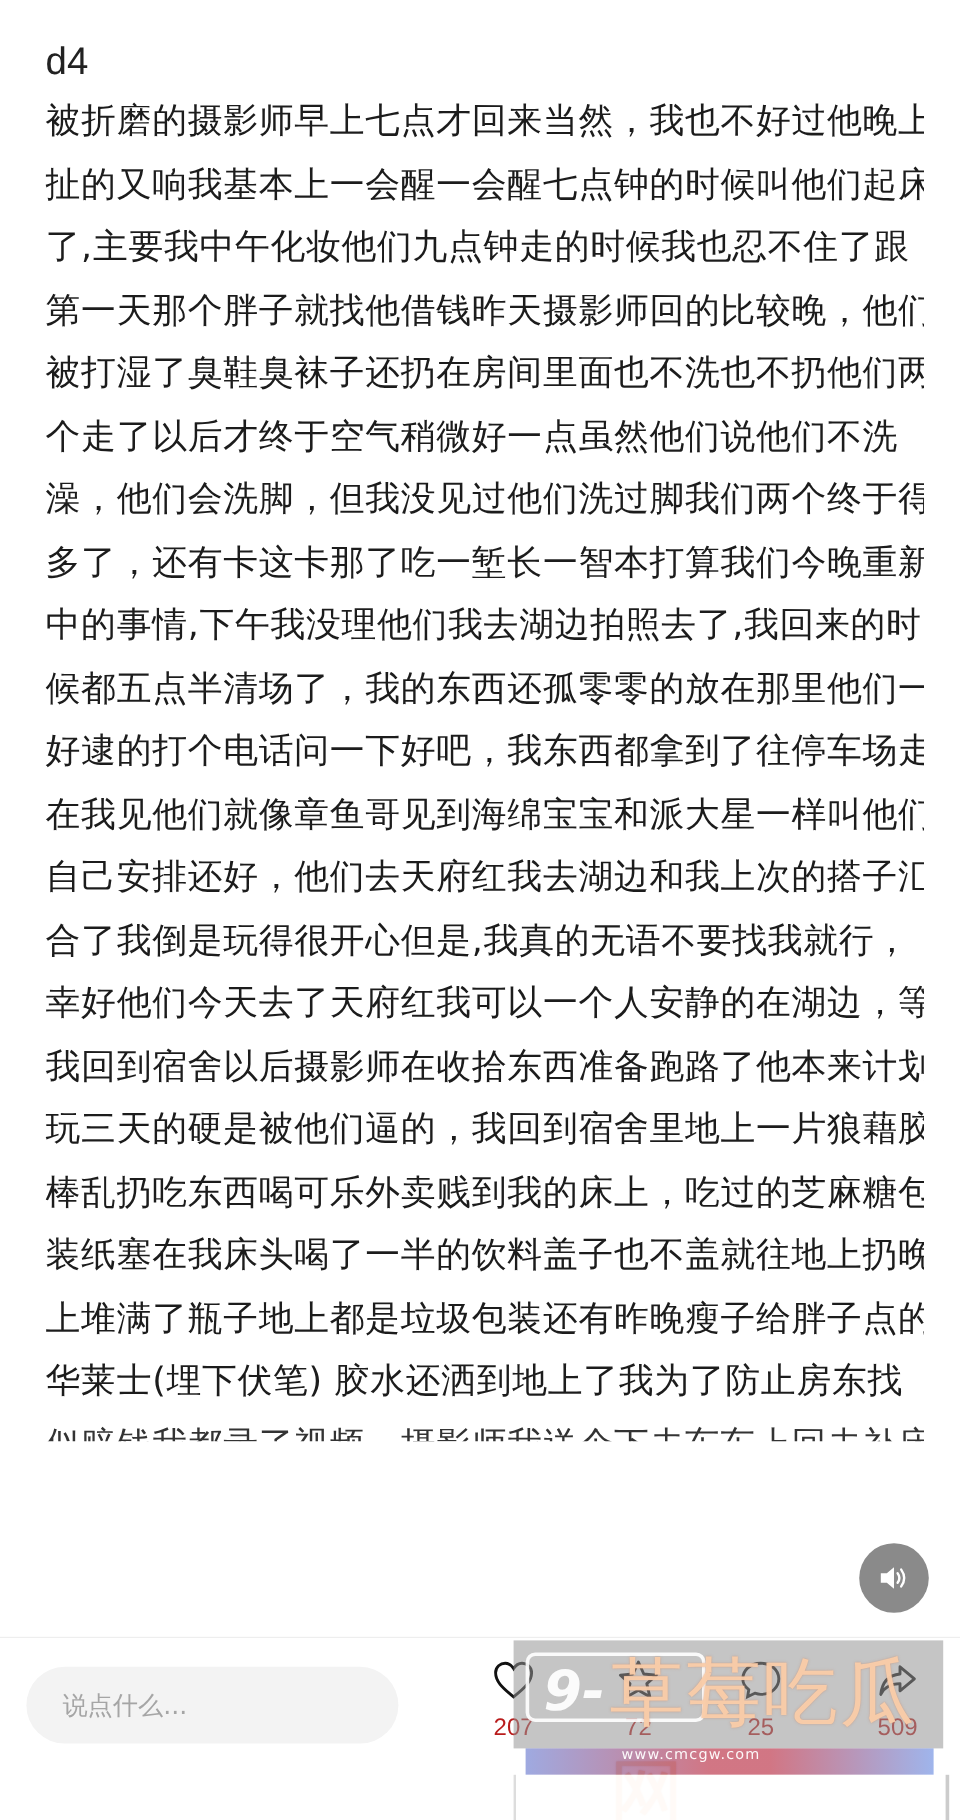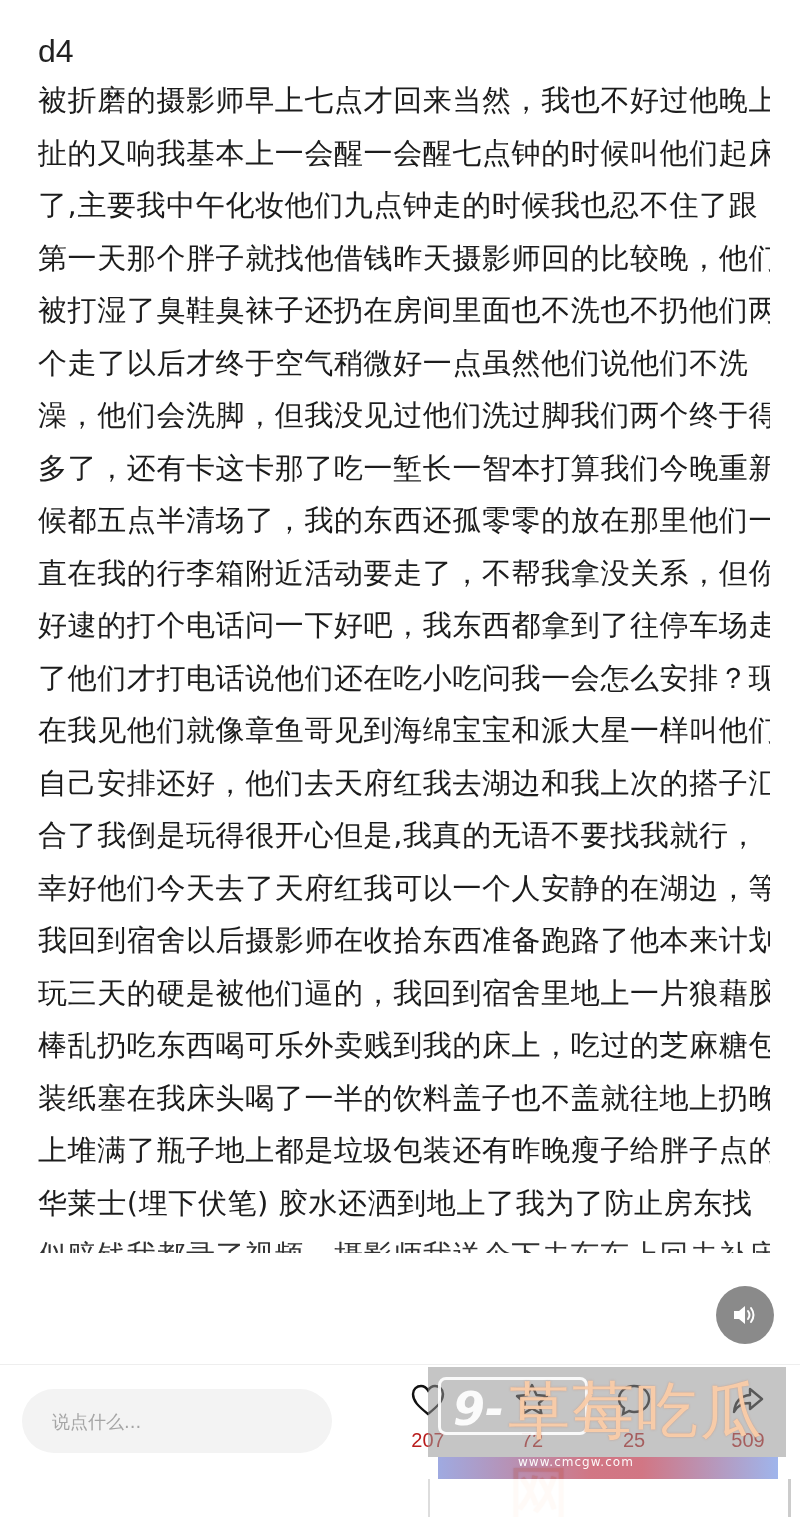--- a/index.html
+++ b/index.html
@@ -70,21 +70,21 @@
       left: 22px;
       top: 24px;
       width: 310px;
       height: 64px;
       border-radius: 32px;
       background: #f3f3f3;
       border: none;
       outline: none;
       padding: 0 0 0 30px;
       box-sizing: border-box;
-      font-size: 18px;
+      font-size: 21px;
       color: #999;
       font-family: "DejaVu Sans", sans-serif;
     }
     .comment-input::placeholder { color: #a5a5a5; }
     .action {
       position: absolute;
       top: 14px;
       width: 60px;
       text-align: center;
     }
@@ -169,24 +169,23 @@
 
 <div class="body-text">
   <div class="line">被折磨的摄影师早上七点才回来当然，我也不好过他晚上</div>
   <div class="line">扯的又响我基本上一会醒一会醒七点钟的时候叫他们起床</div>
   <div class="line">了,主要我中午化妆他们九点钟走的时候我也忍不住了跟</div>
   <div class="line">第一天那个胖子就找他借钱昨天摄影师回的比较晚，他们</div>
   <div class="line">被打湿了臭鞋臭袜子还扔在房间里面也不洗也不扔他们两</div>
   <div class="line">个走了以后才终于空气稍微好一点虽然他们说他们不洗</div>
   <div class="line">澡，他们会洗脚，但我没见过他们洗过脚我们两个终于得</div>
   <div class="line">多了，还有卡这卡那了吃一堑长一智本打算我们今晚重新</div>
+  <div class="line">中的事情,下午我没理他们我去湖边拍照去了,我回来的时</div>
   <div class="line">候都五点半清场了，我的东西还孤零零的放在那里他们一</div>
-  <div class="line">直在我的行李箱附近活动要走了，不帮我拿没关系，但你</div>
   <div class="line">好逮的打个电话问一下好吧，我东西都拿到了往停车场走</div>
-  <div class="line">了他们才打电话说他们还在吃小吃问我一会怎么安排？现</div>
   <div class="line">在我见他们就像章鱼哥见到海绵宝宝和派大星一样叫他们</div>
   <div class="line">自己安排还好，他们去天府红我去湖边和我上次的搭子汇</div>
   <div class="line">合了我倒是玩得很开心但是,我真的无语不要找我就行，</div>
   <div class="line">幸好他们今天去了天府红我可以一个人安静的在湖边，等</div>
   <div class="line">我回到宿舍以后摄影师在收拾东西准备跑路了他本来计划</div>
   <div class="line">玩三天的硬是被他们逼的，我回到宿舍里地上一片狼藉胶</div>
   <div class="line">棒乱扔吃东西喝可乐外卖贱到我的床上，吃过的芝麻糖包</div>
   <div class="line">装纸塞在我床头喝了一半的饮料盖子也不盖就往地上扔晚</div>
   <div class="line">上堆满了瓶子地上都是垃圾包装还有昨晚瘦子给胖子点的</div>
   <div class="line">华莱士(埋下伏笔) 胶水还洒到地上了我为了防止房东找</div>

